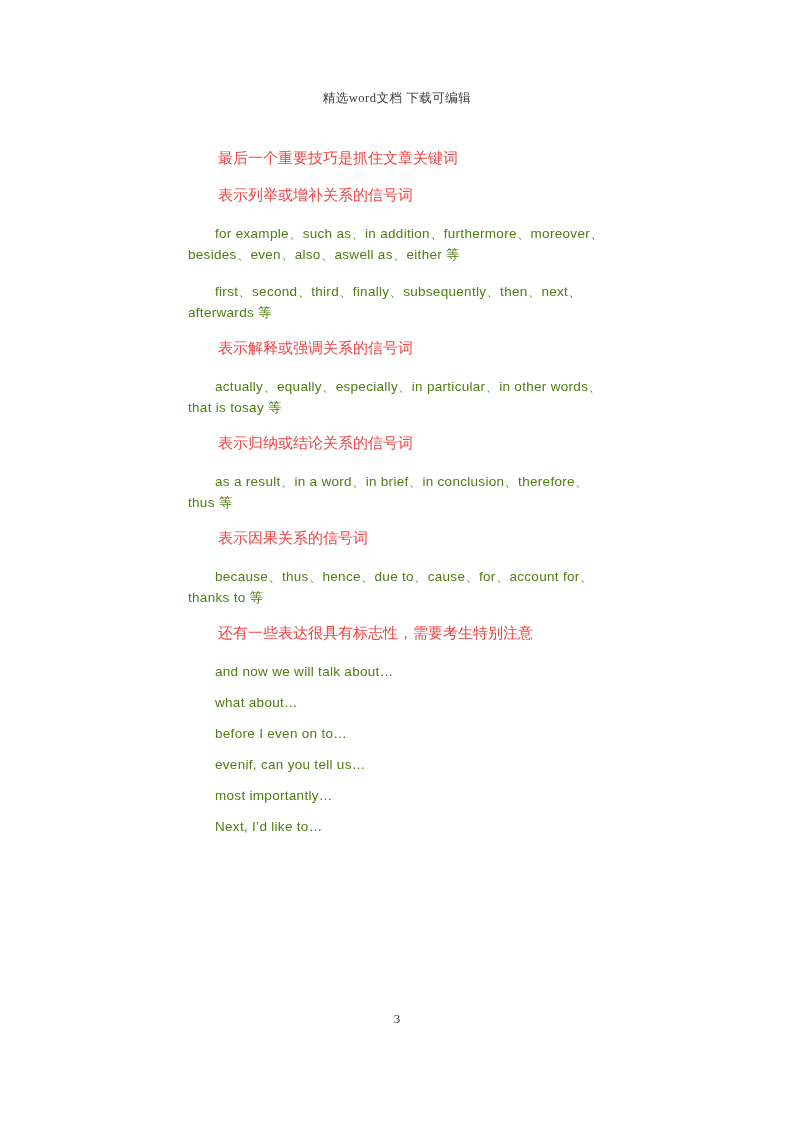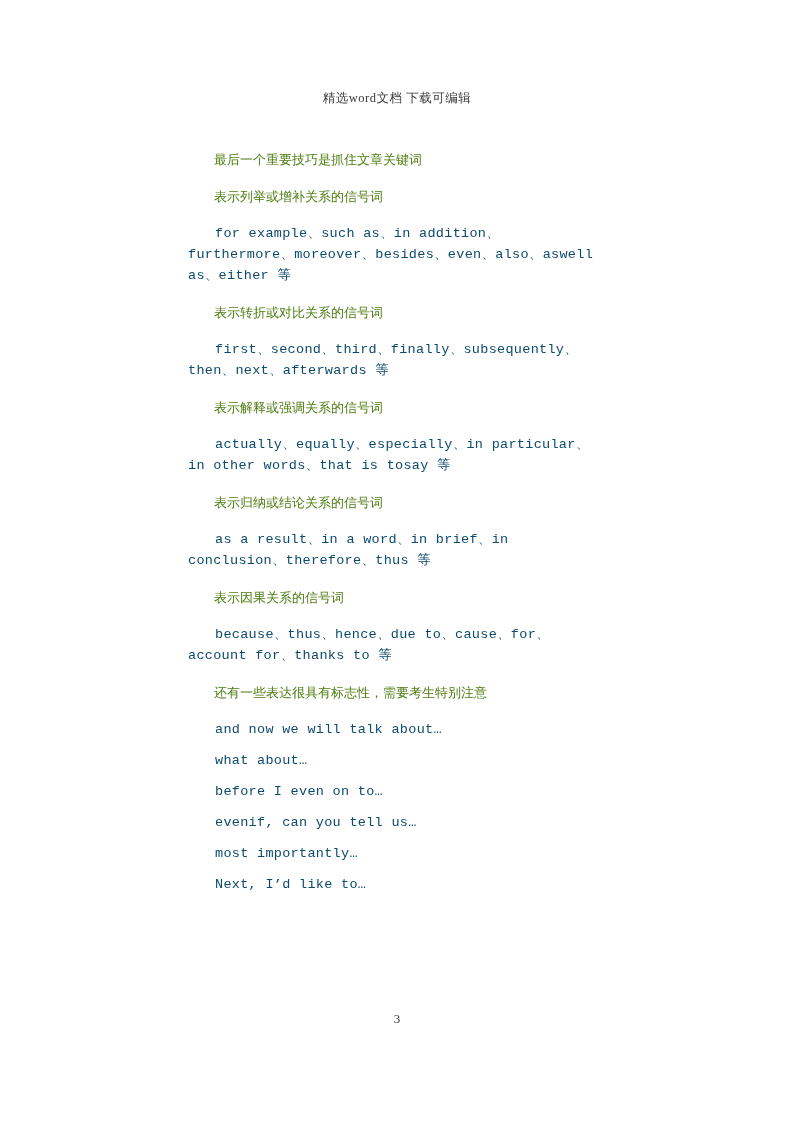--- a/index.html
+++ b/index.html
@@ -30,28 +30,28 @@
       width: 100%;
     }
     .para {
       text-indent: 2em;
       line-height: 21px;
       margin: 0 0 16px 0;
       white-space: normal;
       word-break: break-word;
     }
     .para.cn {
-      font-family: Liberation Sans, sans-serif;
-      font-size: 13px;
-      color: #4d7c0f;
+      font-family: Liberation Mono, monospace;
+      font-size: 15px;
+      color: #ef4444;
     }
     .para.en {
-      font-family: Liberation Mono, monospace;
+      font-family: Liberation Sans, sans-serif;
       font-size: 13.5px;
-      color: #0c4a6e;
+      color: #4d7c0f;
       letter-spacing: 0.3px;
     }
     .para.tight {
       margin-bottom: 10px;
     }
     .doc-footer {
       position: absolute;
       left: 0;
       right: 0;
       bottom: 96px;
@@ -66,21 +66,20 @@
 
 <div class="page">
 
   <div class="doc-header">精选word文档 下载可编辑</div>
 
   <div class="doc-body">
 
   <p class="para cn">最后一个重要技巧是抓住文章关键词</p>
       <p class="para cn">表示列举或增补关系的信号词</p>
       <p class="para en">for example、such as、in addition、furthermore、moreover、besides、even、also、aswell as、either 等</p>
-      <p class="para cn">表示转折或对比关系的信号词</p>
       <p class="para en">first、second、third、finally、subsequently、then、next、afterwards 等</p>
       <p class="para cn">表示解释或强调关系的信号词</p>
       <p class="para en">actually、equally、especially、in particular、in other words、that is tosay 等</p>
       <p class="para cn">表示归纳或结论关系的信号词</p>
       <p class="para en">as a result、in a word、in brief、in conclusion、therefore、thus 等</p>
       <p class="para cn">表示因果关系的信号词</p>
       <p class="para en">because、thus、hence、due to、cause、for、account for、thanks to 等</p>
       <p class="para cn">还有一些表达很具有标志性，需要考生特别注意</p>
       <p class="para en tight">and now we will talk about…</p>
       <p class="para en tight">what about…</p>

